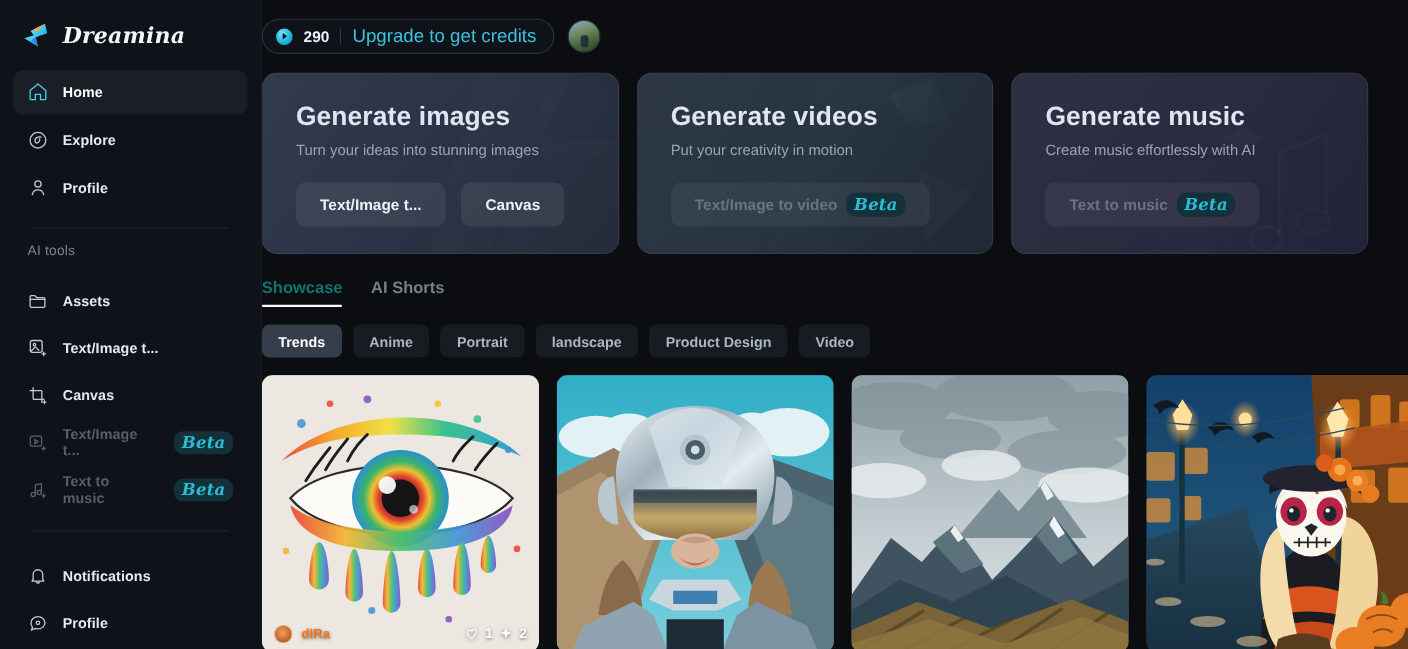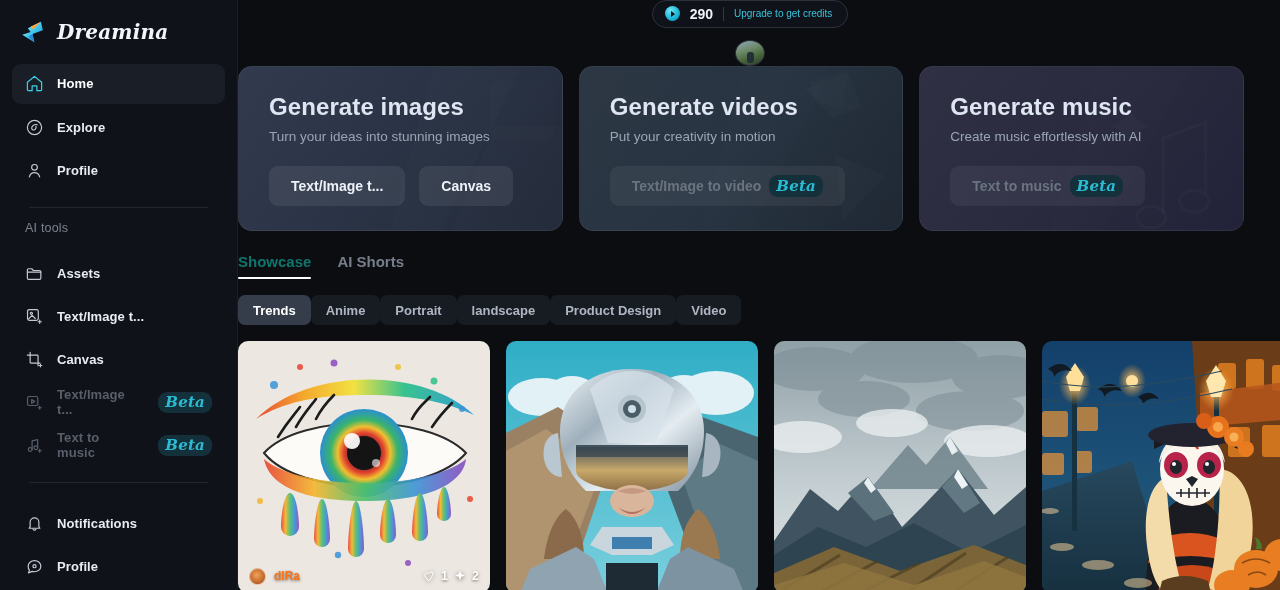--- a/index.html
+++ b/index.html
@@ -58,21 +58,21 @@
     padding:1.5px 7px 2px; margin-left:6px;
     letter-spacing:.2px;
   }
   .nav-gap { flex:0 0 8px; }
 
   
   .main { flex:1; height:590px; position:relative; overflow:hidden; background:#0b0d11; }
 
   .topbar {
     height:66px; display:flex; align-items:center;
-    justify-content:center; padding-right:18px; gap:12px;flex-direction:column;
+    justify-content:flex-start; padding-right:18px; gap:12px;
   }
   .credit-pill {
     display:flex; align-items:center; gap:10px;
     height:32px; padding:0 15px 0 12px;
     border:1px solid #2c323c; border-radius:17px;
     background:#0f1218; cursor:pointer;
   }
   .credit-coin {
     width:15px; height:15px; border-radius:50%;
     background:radial-gradient(circle at 35% 30%, #6fe6f5 0%, #1fb7d8 55%, #0d7fa6 100%);
@@ -81,21 +81,21 @@
   }
   .credit-coin i {
     display:block; width:0; height:0;
     border-left:4.5px solid #0c1117;
     border-top:3px solid transparent;
     border-bottom:3px solid transparent;
     margin-left:1.5px;
   }
   .credit-num { font-size:14px; font-weight:700; color:#eef2f7; }
   .credit-sep { width:1px; height:14px; background:#343b46; }
-  .credit-link { font-size:10px; color:#38c4dd; font-weight:400; }
+  .credit-link { font-size:17px; color:#38c4dd; font-weight:400; }
   .avatar {
     width:30px; height:30px; border-radius:50%;
     background:linear-gradient(160deg,#8fa9bd 0%,#6d8a6a 38%,#4d6a3f 62%,#2b3a28 100%);
     border:1px solid #2b313a; cursor:pointer; position:relative; overflow:hidden;
   }
   .avatar::after{
     content:""; position:absolute; left:40%; top:48%;
     width:7px; height:11px; border-radius:3px;
     background:#22303a;
   }
@@ -132,21 +132,21 @@
 
   
   .tabs { display:flex; gap:26px; padding:22px 0 0 0; }
   .tab { font-size:15px; font-weight:700; color:#777f8b; cursor:pointer; padding-bottom:9px; position:relative; }
   .tab.active { color:#0f766e; }
   .tab.active::after {
     content:""; position:absolute; left:0; right:0; bottom:0;
     height:2.5px; background:#ffffff; border-radius:2px;
   }
 
-  .chips { display:flex; margin-top:16px; }
+  .chips { display:flex; gap:10px; margin-top:16px; }
   .chip {
     height:30px; padding:0 15px; border-radius:7px;
     background:#171b22; color:#aeb6c2;
     font-size:13px; font-weight:600;
     display:flex; align-items:center; cursor:pointer; white-space:nowrap;
   }
   .chip.active { background:#353d4b; color:#ffffff; }
 
   
   .grid { display:flex; gap:16px; margin-top:16px; }

